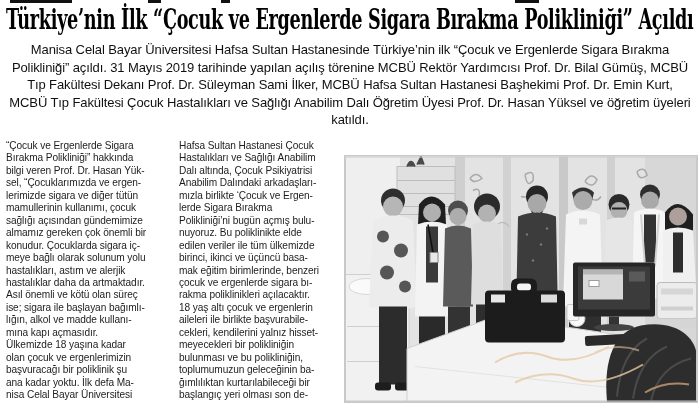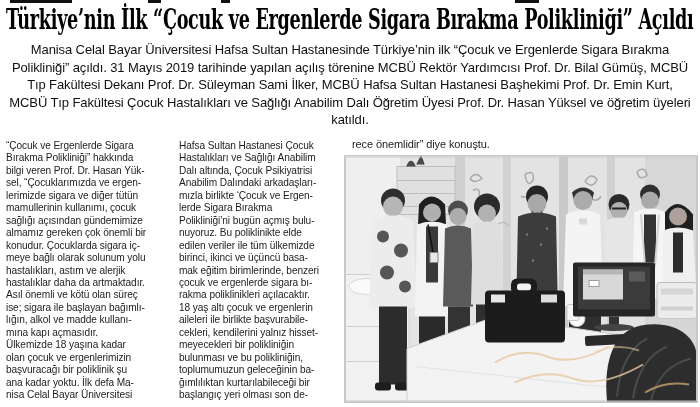--- a/index.html
+++ b/index.html
@@ -101,21 +101,20 @@
 18 yaş altı çocuk ve ergenlerin
 aileleri ile birlikte başvurabile-
 cekleri, kendilerini yalnız hisset-
 meyecekleri bir polikliniğin
 bulunması ve bu polikliniğin,
 toplumumuzun geleceğinin ba-
 ğımlılıktan kurtarılabileceği bir
 başlangıç yeri olması son de-</div>
 
 <div class="col3row">
-  <span>rece önemlidir” diye konuştu.</span>
 </div>
 
 <figure class="photo" role="img" aria-label="Açılışa katılan ekibin hastane odasında, bilgisayarlı muayene masası önünde çekilmiş siyah-beyaz toplu fotoğrafı">
   <svg viewBox="0 0 352 245" width="352" height="246" xmlns="http://www.w3.org/2000/svg">
 
     <g>
       <rect width="352" height="245" fill="#dcdcdc"></rect>
       <rect x="55" width="297" height="200" fill="#e3e3e3"></rect>
       <rect x="110" width="10" height="190" fill="#cfcfcf"></rect>
       <rect x="158" width="8" height="185" fill="#d2d2d2"></rect>

